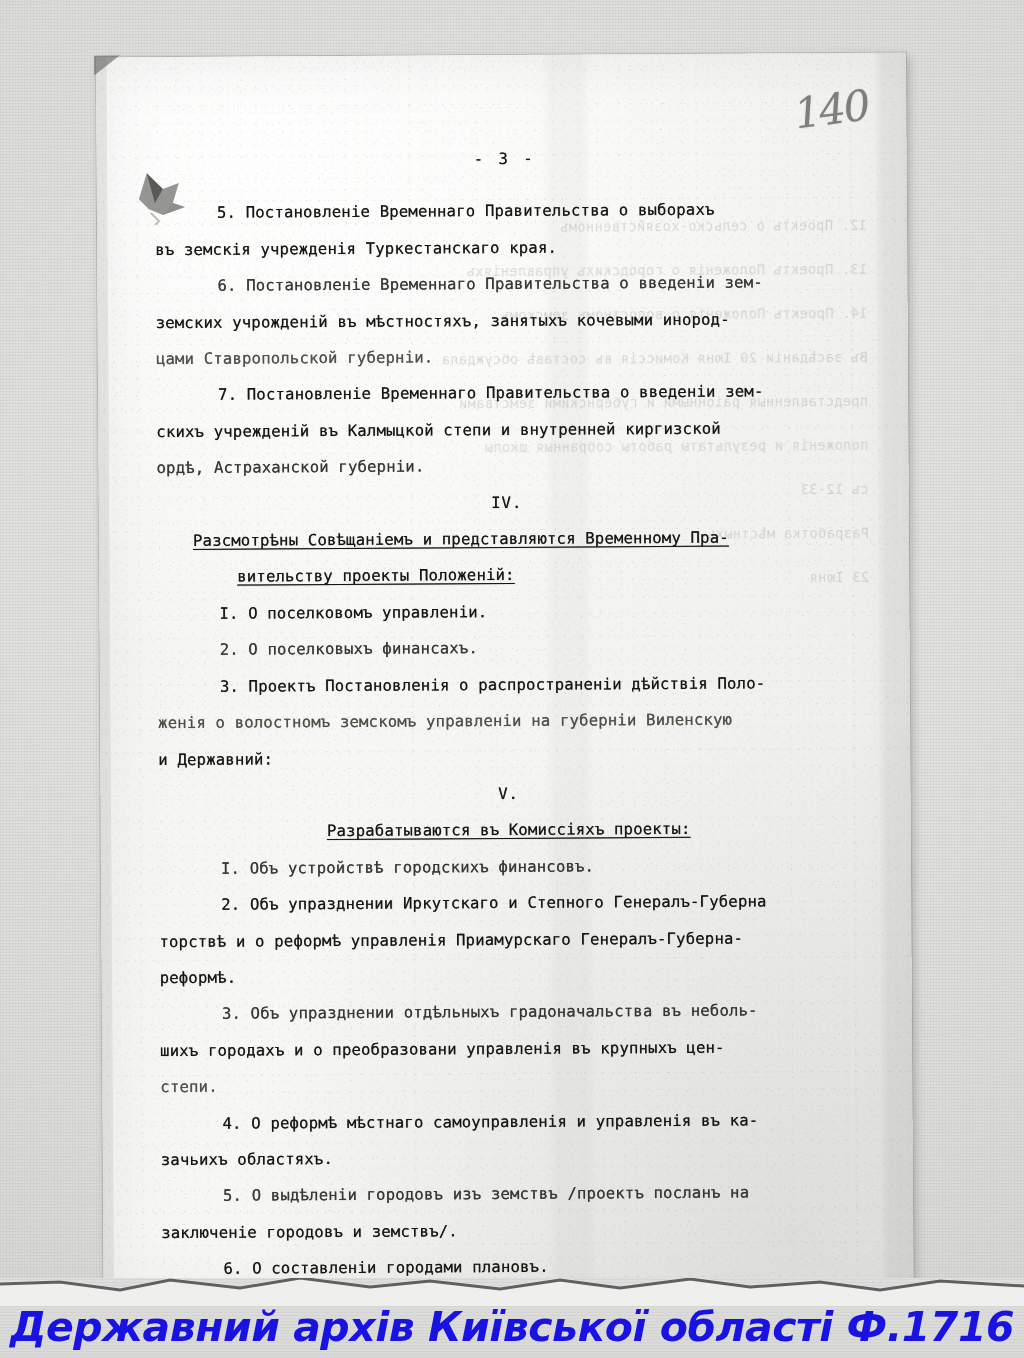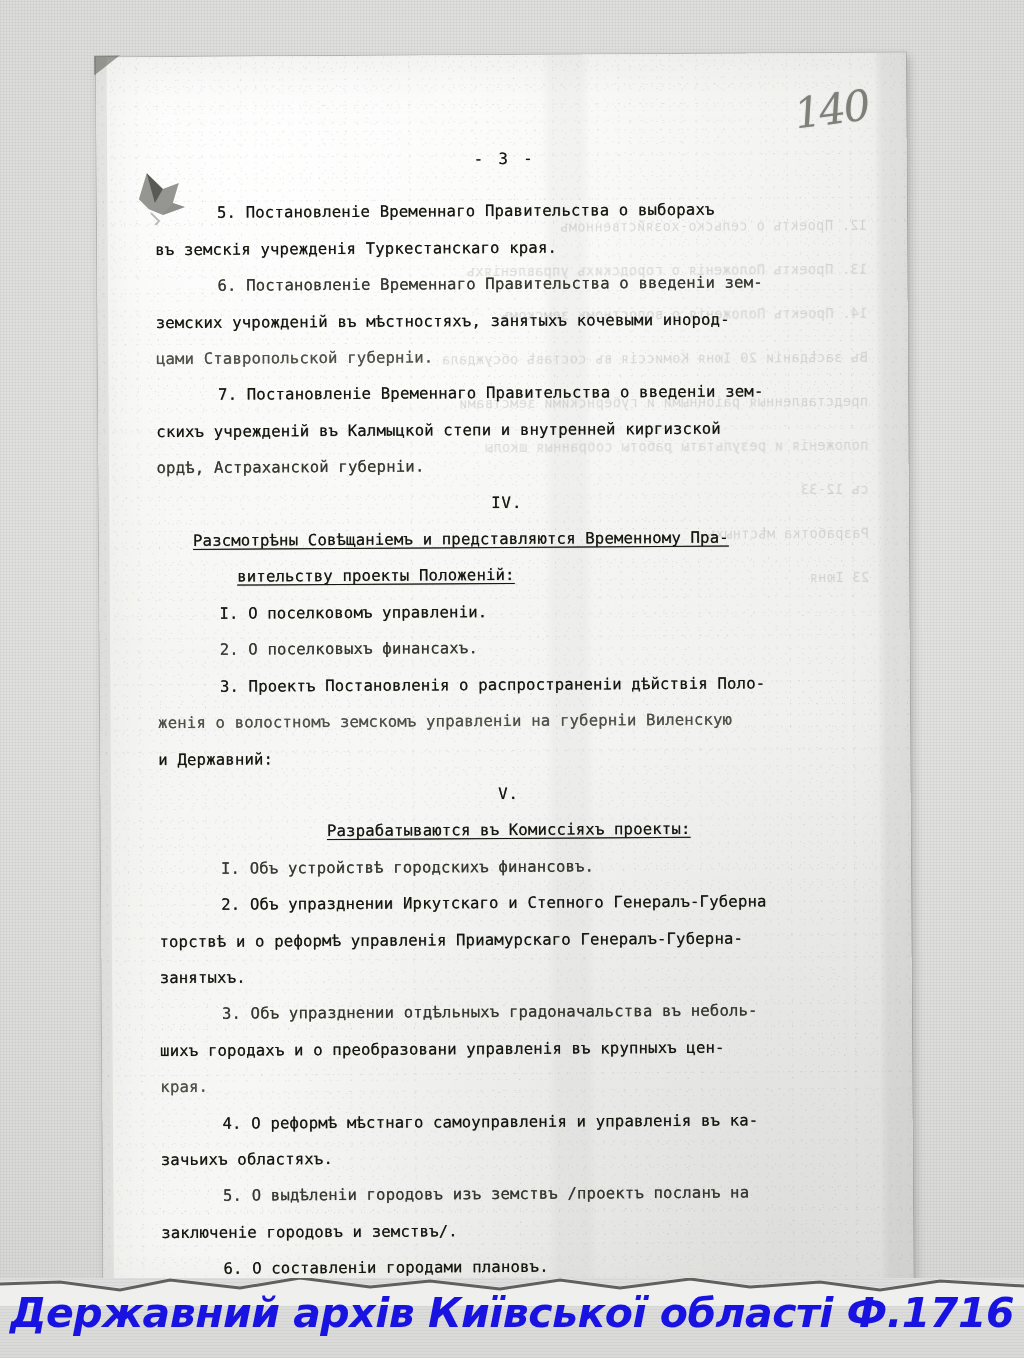--- a/index.html
+++ b/index.html
@@ -118,21 +118,21 @@
 
   
   #bottom-band{
     position:absolute;left:0;right:0;bottom:0;height:80px;
     background:
       repeating-linear-gradient(0deg, rgba(0,0,0,.035) 0 1px, rgba(0,0,0,0) 1px 3px),
       linear-gradient(180deg,#dedede 0%, #d9d9d7 100%);
     overflow:hidden;
   }
   #watermark{
-    position:absolute;left:0;right:0;bottom:24px;
+    position:absolute;left:0;right:0;bottom:10px;
     text-align:center;
     font-family:"DejaVu Sans", sans-serif;
     font-weight:bold;font-style:italic;
     font-size:41px;
     letter-spacing:-.5px;
     white-space:nowrap;
     line-height:1;
   }
   
   #rip{ position:absolute;left:0;bottom:52px;width:1024px;height:34px; }
@@ -206,26 +206,26 @@
         <div class="romanum">V.</div>
         <div>
           <div style="text-align: center;"><div class="heading c " style="display: inline-block;"><span>Разрабатываются въ Комиссіяхъ проекты:</span></div></div>
         </div>
         <div>
           <div class="lstitem faint"><span class="ind"></span><span>I. Объ устройствѣ городскихъ финансовъ.</span></div>
         </div>
         <div>
           <div class="lstitem "><span class="ind"></span><span>2. Объ упразднении Иркутскаго и Степного Генералъ-Губерна</span></div>
           <div class="lstitem "><span>торствѣ и о реформѣ управленія Приамурскаго Генералъ-Губерна-</span></div>
-          <div class="lstitem "><span>занятыхъ.</span></div>
+          <div class="lstitem "><span>реформѣ.</span></div>
         </div>
         <div>
           <div class="lstitem faint"><span class="ind"></span><span>3. Объ упразднении отдѣльныхъ градоначальства въ неболь-</span></div>
           <div class="lstitem "><span>шихъ городахъ и о преобразовани  управленія въ крупныхъ цен-</span></div>
-          <div class="lstitem faintest"><span>края.</span></div>
+          <div class="lstitem faintest"><span>степи.</span></div>
         </div>
         <div>
           <div class="lstitem "><span class="ind"></span><span>4. О реформѣ мѣстнаго самоуправленія и управленія въ ка-</span></div>
           <div class="lstitem "><span>зачьихъ областяхъ.</span></div>
         </div>
         <div>
           <div class="lstitem faint"><span class="ind"></span><span>5. О выдѣленіи городовъ изъ земствъ /проектъ посланъ на</span></div>
           <div class="lstitem "><span>заключеніе городовъ и земствъ/.</span></div>
         </div>
         <div>

